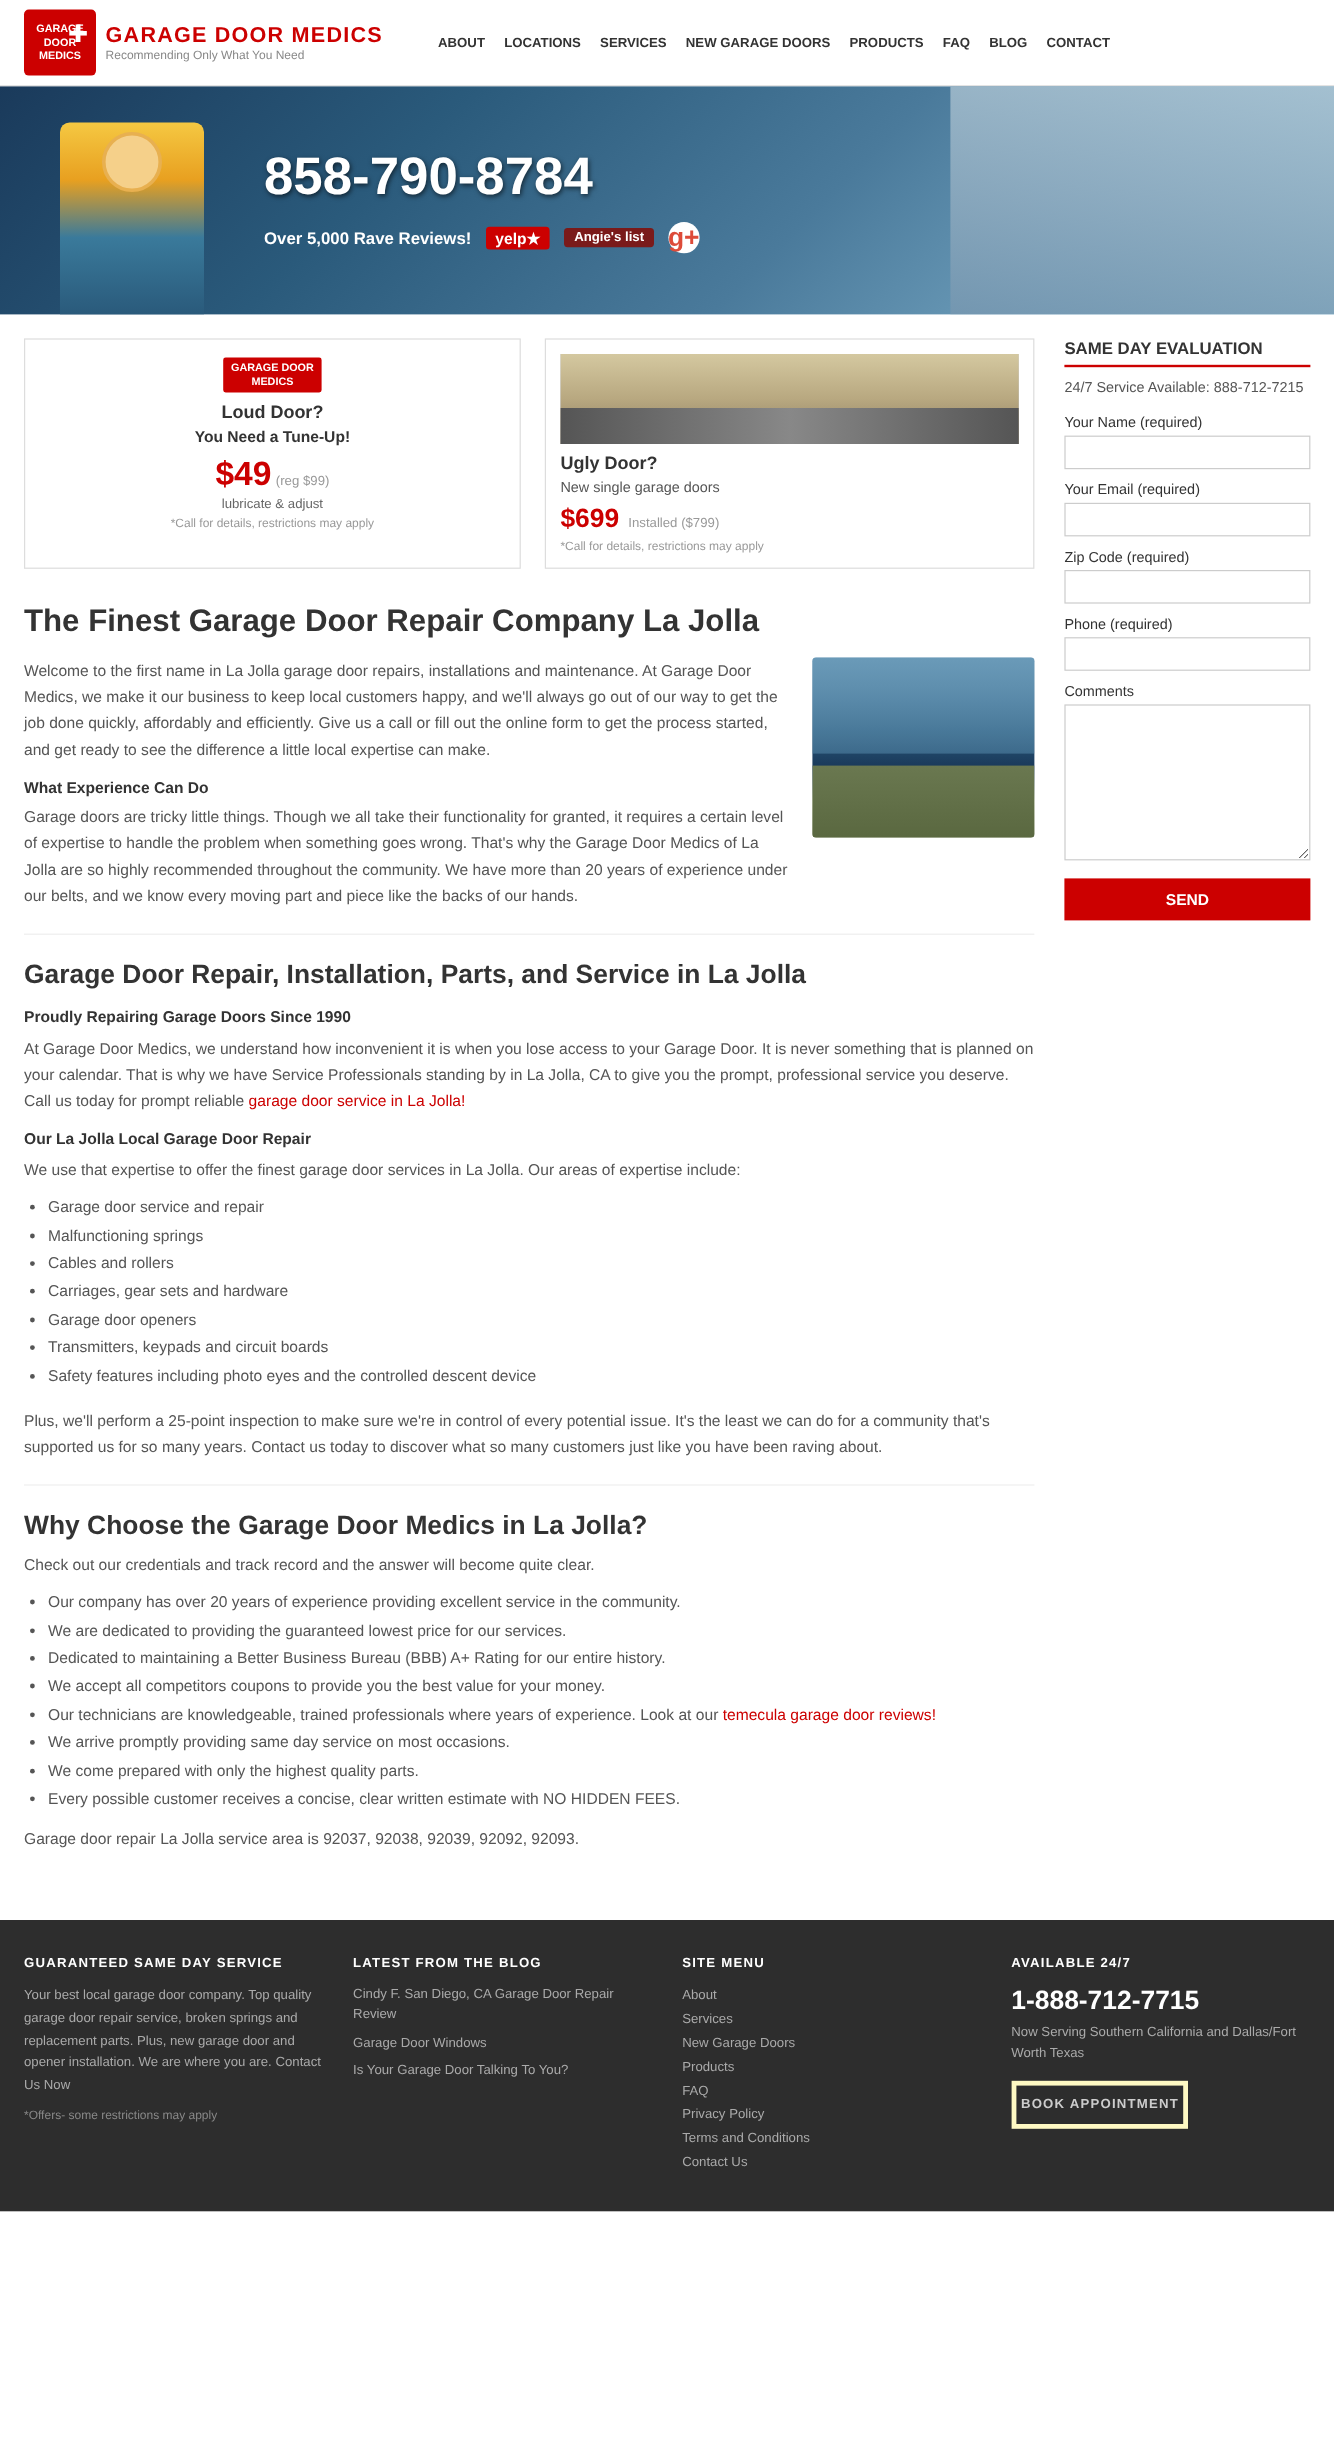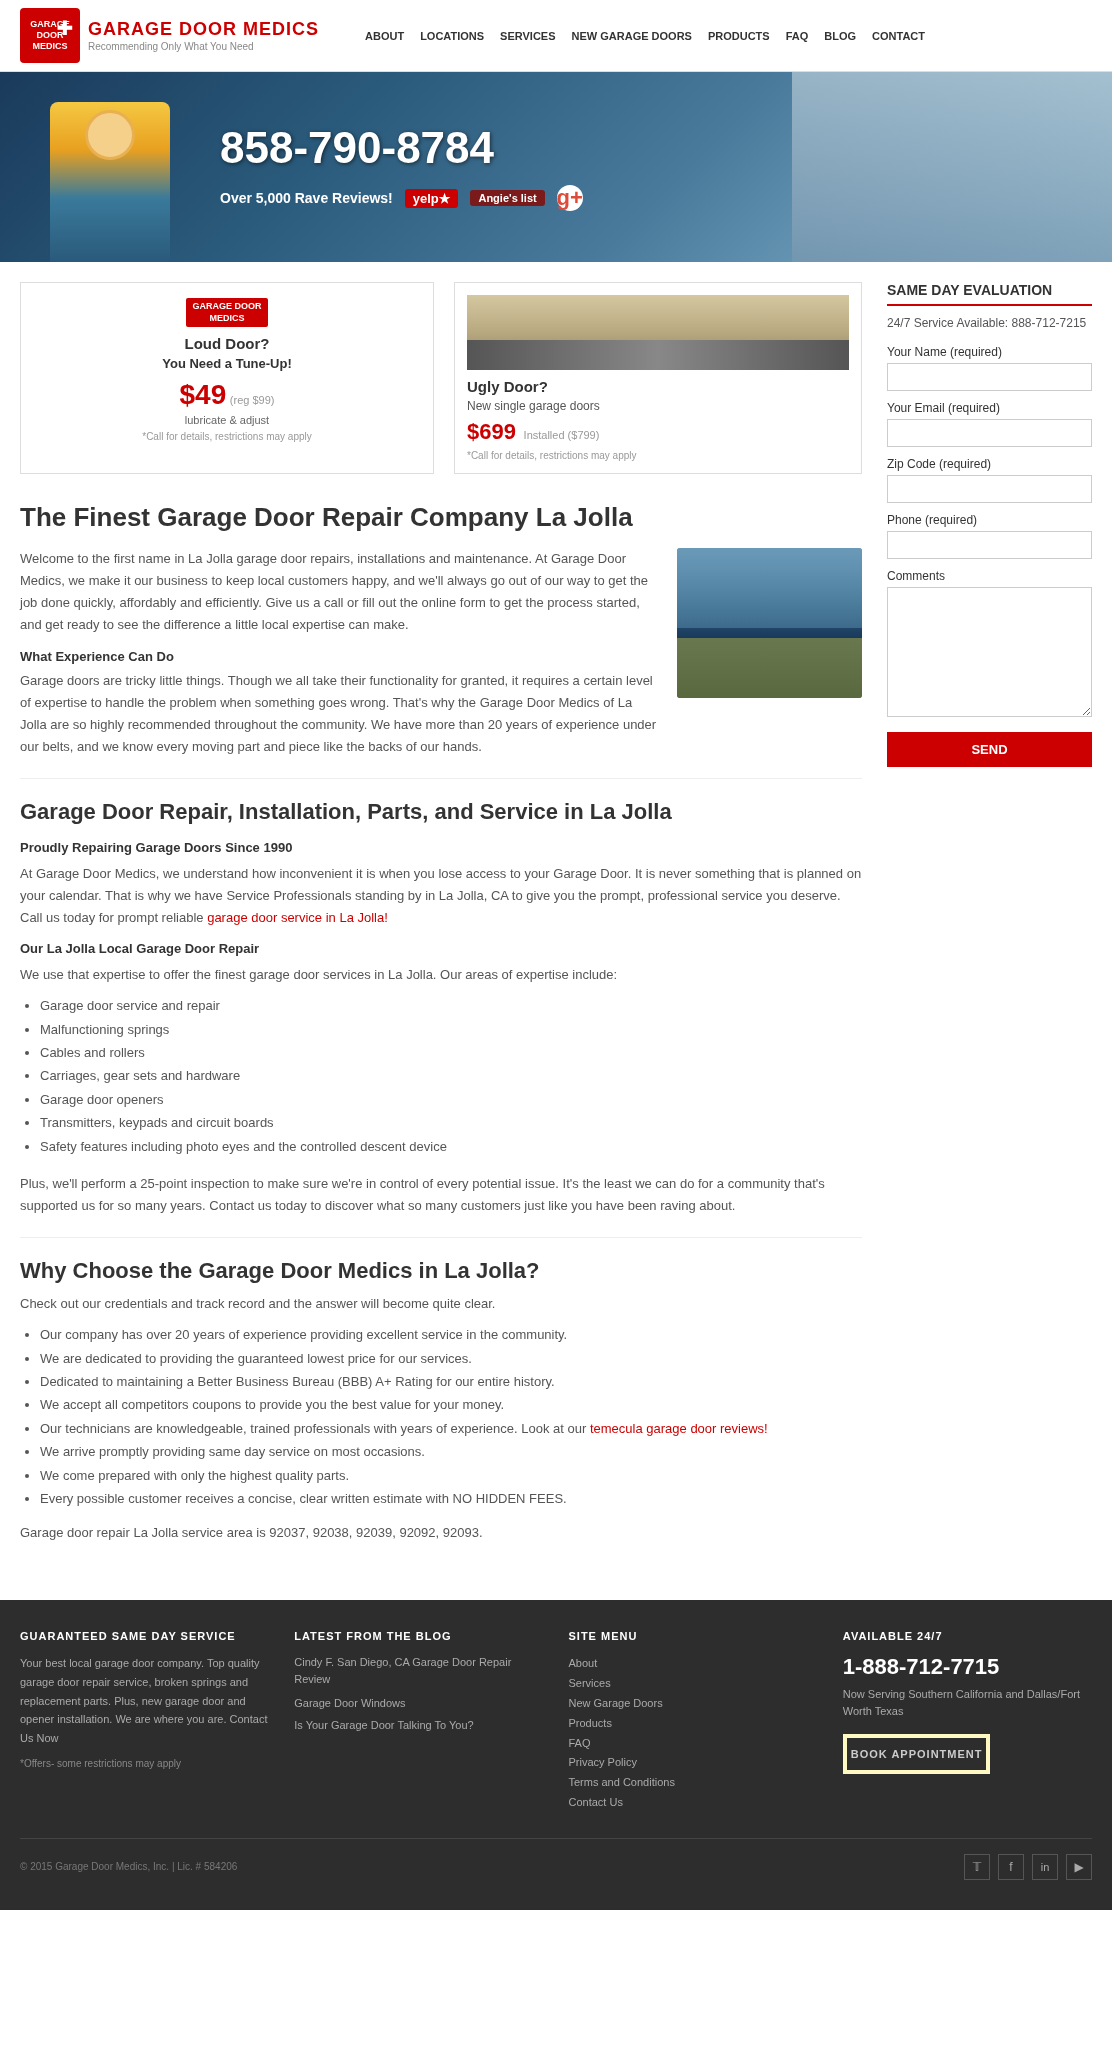--- a/index.html
+++ b/index.html
@@ -121,21 +121,21 @@
 
     <hr style="border:none;border-top:1px solid #eee;margin:20px 0;">
 
     <h2 style="font-size:22px;font-weight:bold;color:#333;margin-bottom:12px;">Why Choose the Garage Door Medics in La Jolla?</h2>
     <p style="font-size:13px;color:#555;margin-bottom:12px;">Check out our credentials and track record and the answer will become quite clear.</p>
     <ul style="margin:8px 0 15px 20px;">
       <li style="font-size:13px;color:#555;line-height:1.8;">Our company has over 20 years of experience providing excellent service in the community.</li>
       <li style="font-size:13px;color:#555;line-height:1.8;">We are dedicated to providing the guaranteed lowest price for our services.</li>
       <li style="font-size:13px;color:#555;line-height:1.8;">Dedicated to maintaining a Better Business Bureau (BBB) A+ Rating for our entire history.</li>
       <li style="font-size:13px;color:#555;line-height:1.8;">We accept all competitors coupons to provide you the best value for your money.</li>
-      <li style="font-size:13px;color:#555;line-height:1.8;"><span>Our technicians are knowledgeable, trained professionals with years of experience. Look at our</span> <a href="#" style="color:#c00;text-decoration:none;">temecula garage door reviews!</a></li>
+      <li style="font-size:13px;color:#555;line-height:1.8;"><span>Our technicians are knowledgeable, trained professionals where years of experience. Look at our</span> <a href="#" style="color:#c00;text-decoration:none;">temecula garage door reviews!</a></li>
       <li style="font-size:13px;color:#555;line-height:1.8;">We arrive promptly providing same day service on most occasions.</li>
       <li style="font-size:13px;color:#555;line-height:1.8;">We come prepared with only the highest quality parts.</li>
       <li style="font-size:13px;color:#555;line-height:1.8;"><span>Every possible customer receives a concise, clear written estimate with NO HIDDEN FEES.</span></li>
     </ul>
     <p style="font-size:13px;color:#555;">Garage door repair La Jolla service area is 92037, 92038, 92039, 92092, 92093.</p>
 
   </main>
 
   <aside style="width:205px;flex-shrink:0;">
     <div style="font-size:14px;font-weight:bold;color:#333;text-transform:uppercase;margin-bottom:10px;border-bottom:2px solid #c00;padding-bottom:6px;">SAME DAY EVALUATION</div>
@@ -189,22 +189,13 @@
     </div>
 
     <div style="flex:1;">
       <div style="font-size:11px;font-weight:bold;color:#fff;text-transform:uppercase;letter-spacing:1px;margin-bottom:12px;">AVAILABLE 24/7</div>
       <div style="font-size:22px;font-weight:bold;color:#fff;margin-bottom:6px;">1-888-712-7715</div>
       <p style="font-size:11px;color:#aaa;margin-bottom:15px;line-height:1.5;">Now Serving Southern California and Dallas/Fort Worth Texas</p>
       <button style="background:transparent;border:4px solid #fef9c3;color:#ccc;padding:10px 4px;font-size:11px;font-weight:bold;cursor:pointer;text-transform:uppercase;letter-spacing:1px;">BOOK APPOINTMENT</button>
     </div>
   </div>
 
-  <div style="border-top:1px solid #444;margin-top:25px;padding-top:15px;display:flex;justify-content:space-between;align-items:center;max-width:1112px;">
-    <span style="font-size:10px;color:#777;">© 2015 Garage Door Medics, Inc. | Lic. # 584206</span>
-    <div style="display:flex;gap:8px;">
-      <div style="width:26px;height:26px;border:1px solid #555;display:flex;align-items:center;justify-content:center;font-size:12px;color:#aaa;cursor:pointer;">𝕋</div>
-      <div style="width:26px;height:26px;border:1px solid #555;display:flex;align-items:center;justify-content:center;font-size:12px;color:#aaa;cursor:pointer;">f</div>
-      <div style="width:26px;height:26px;border:1px solid #555;display:flex;align-items:center;justify-content:center;font-size:11px;color:#aaa;cursor:pointer;">in</div>
-      <div style="width:26px;height:26px;border:1px solid #555;display:flex;align-items:center;justify-content:center;font-size:12px;color:#aaa;cursor:pointer;">▶</div>
-    </div>
-  </div>
 </footer>
 
 </body></html>

